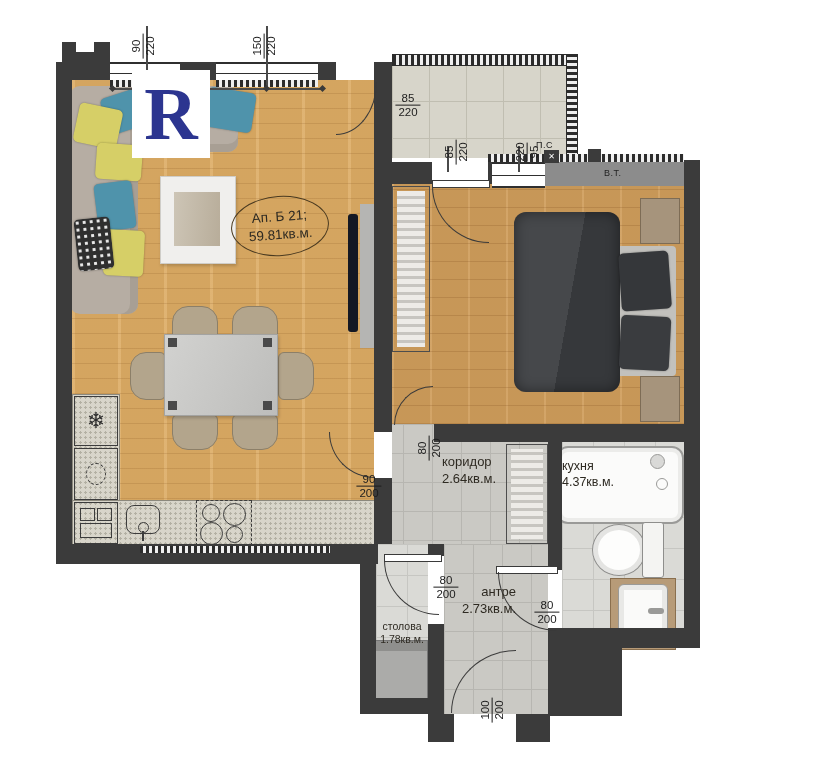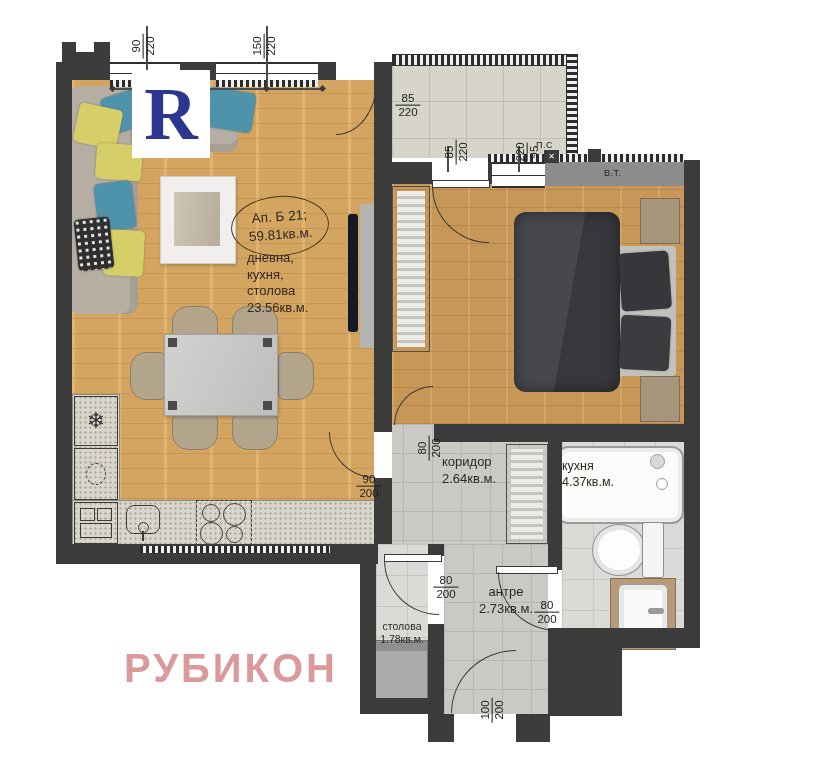--- a/index.html
+++ b/index.html
@@ -245,41 +245,34 @@
     </div>
 
   <div class="abs mark" style="left:536px;top:140px;z-index:6">П.С</div>
   <div class="abs wall" style="left:544px;top:150px;width:15px;height:13px;z-index:6;color:#fff;font-size:8px;line-height:13px;text-align:center">✕</div>
   <div class="abs mark" style="left:604px;top:168px;z-index:6">В.Т.</div>
 
   <div class="abs" style="left:231px;top:196px;width:96px;height:58px;border:1.5px solid #4a3a20;border-radius:50%;transform:rotate(-4deg);z-index:6;display:flex;flex-direction:column;justify-content:center;align-items:center;font-size:13.5px;line-height:1.3">
     <span>Ап. Б 21;</span>
     <span>59.81кв.м.</span>
     </div>
-  <div class="abs lbl" style="left:247px;top:250px;z-index:6">
-    <div>дневна,</div>
-    <div>кухня,</div>
-    <div>столова</div>
-    <div>23.56кв.м.</div>
-    </div>
   <div class="abs lbl" style="left:442px;top:454px;z-index:6">
     <div>коридор</div>
     <div>2.64кв.м.</div>
     </div>
   <div class="abs lbl" style="left:562px;top:458px;font-size:12.5px;z-index:6">
     <div>кухня</div>
     <div>4.37кв.м.</div>
     </div>
-  <div class="abs lbl" style="left:460px;top:584px;width:92px;text-align:center;z-index:6">
+  <div class="abs lbl" style="left:424px;top:584px;width:92px;text-align:right;z-index:6">
     <div>антре</div>
     <div>2.73кв.м.</div>
     </div>
   <div class="abs lbl" style="left:378px;top:620px;width:48px;text-align:center;font-size:10.5px;z-index:6">
     <div>столова</div>
     <div>1.78кв.м.</div>
     </div>
 
   <div class="abs" style="left:132px;top:70px;width:78px;height:88px;background:#fff;z-index:7;display:flex;align-items:center;justify-content:center">
     <span style="font-family:'Liberation Serif',serif;font-weight:bold;font-size:74px;color:#2c3590;text-shadow:0 0 1px #fff">R</span>
     </div>
-  <div class="abs" style="left:124px;top:646px;font-size:40px;font-weight:bold;letter-spacing:3px;color:#d98f8f;opacity:.9;z-index:7">РУБИКОН</div>
 
 </div>
 
 </body></html>

